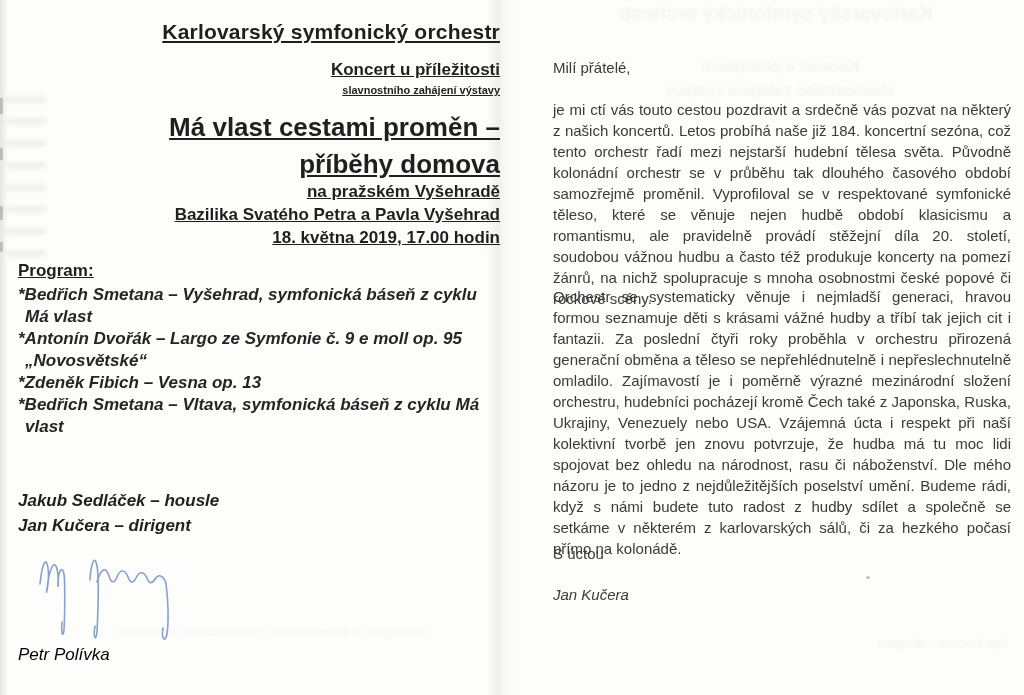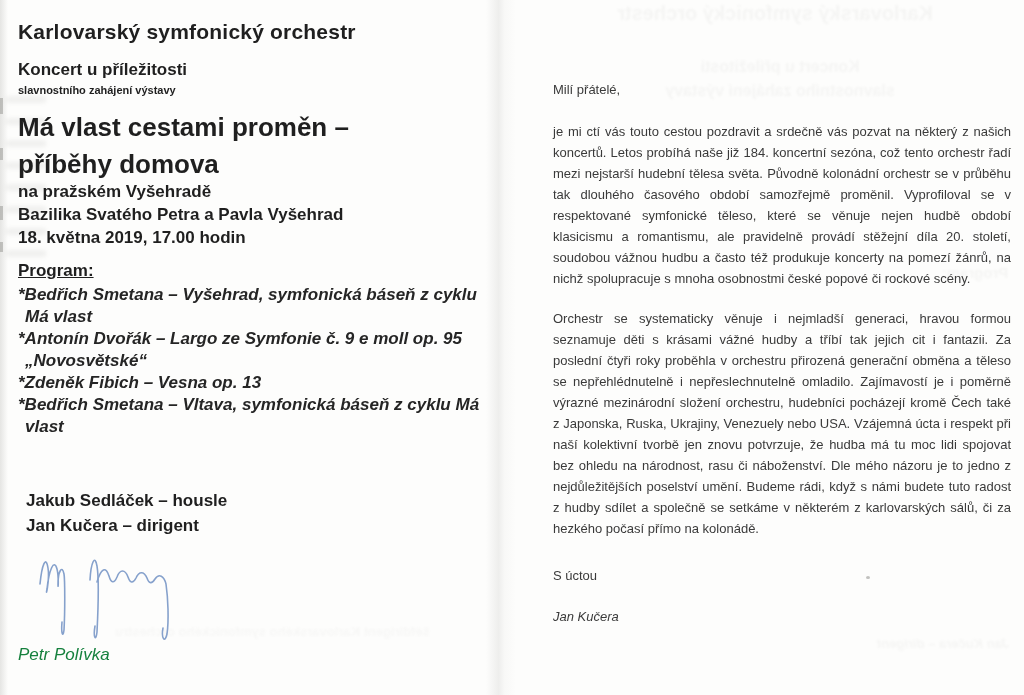--- a/index.html
+++ b/index.html
@@ -8,47 +8,47 @@
     position: relative;
     overflow: hidden;
     background: var(--paper, #fdfdfc);
     font-family: "Liberation Sans", sans-serif;
     color: var(--ink, #1f1f1f);
   }
   .abs { position: absolute; }
 
   
   .left-page { left: 18px; top: 0; width: 482px; height: 695px; }
-  .lp-center { text-align: left; font-weight: bold; color: var(--ink, #1f1f1f); }
+  .lp-center { text-align: right; font-weight: bold; color: var(--ink, #1f1f1f); text-decoration: underline; }
   .orchestra-title { left: 0; top: 20px; width: 482px; font-size: 21px; letter-spacing: .2px; }
   .occ1 { left: 0; top: 60px;  width: 482px; font-size: 17px; }
   .occ2 { left: 0; top: 84px;  width: 482px; font-size: 11px; }
   .ev1  { left: 0; top: 112px; width: 482px; font-size: 26px; }
   .ev2  { left: 0; top: 149px; width: 482px; font-size: 26px; }
   .loc1 { left: 0; top: 182px; width: 482px; font-size: 17px; }
   .loc2 { left: 0; top: 205px; width: 482px; font-size: 17px; }
   .dt   { left: 0; top: 228px; width: 482px; font-size: 17px; }
   .program-heading {
     left: 0; top: 261px; font-size: 17px; font-weight: bold;
     text-decoration: underline;
   }
   .program-list { left: 0; top: 284px; width: 482px; }
   .program-item {
     font-size: 17px; font-weight: bold; font-style: italic;
     line-height: 22px; padding-left: 7px; text-indent: -7px;
     color: #252525;
   }
-  .performers { left: 8px; top: 488px; width: 482px; }
+  .performers { left: 0; top: 488px; width: 482px; font-style: italic; }
   .performer-line { font-size: 17px; font-weight: bold; line-height: 25px; }
   .signature-svg { left: 14px; top: 550px; }
-  .signatory-name { left: 0; top: 645px; font-size: 17px; font-style: italic; color: #15803d; }
+  .signatory-name { left: 0; top: 645px; font-size: 17px; font-style: italic; color: #000000; }
 
   
   .right-page { left: 553px; top: 0; width: 458px; height: 695px; }
-  .letter-text { font-size: 13px; color: var(--letter-ink, #3a3a3a); line-height: 21px; margin-top: 22px; }
+  .letter-text { font-size: 15px; color: var(--letter-ink, #3a3a3a); line-height: 21px; }
   .salutation { left: 0; top: 57px; width: 458px; }
   .para1 { left: 0; top: 99px;  width: 458px; text-align: justify; }
   .para2 { left: 0; top: 286px; width: 458px; text-align: justify; }
   .closing { left: 0; top: 543px; width: 458px; }
   .signer-name  { left: 0; top: 584px; width: 458px; font-style: italic; }
   .signer-title { left: 0; top: 625px; width: 458px; font-style: italic; }
 
   
   .page-seam {
     left: 486px; top: 0; width: 30px; height: 695px;

